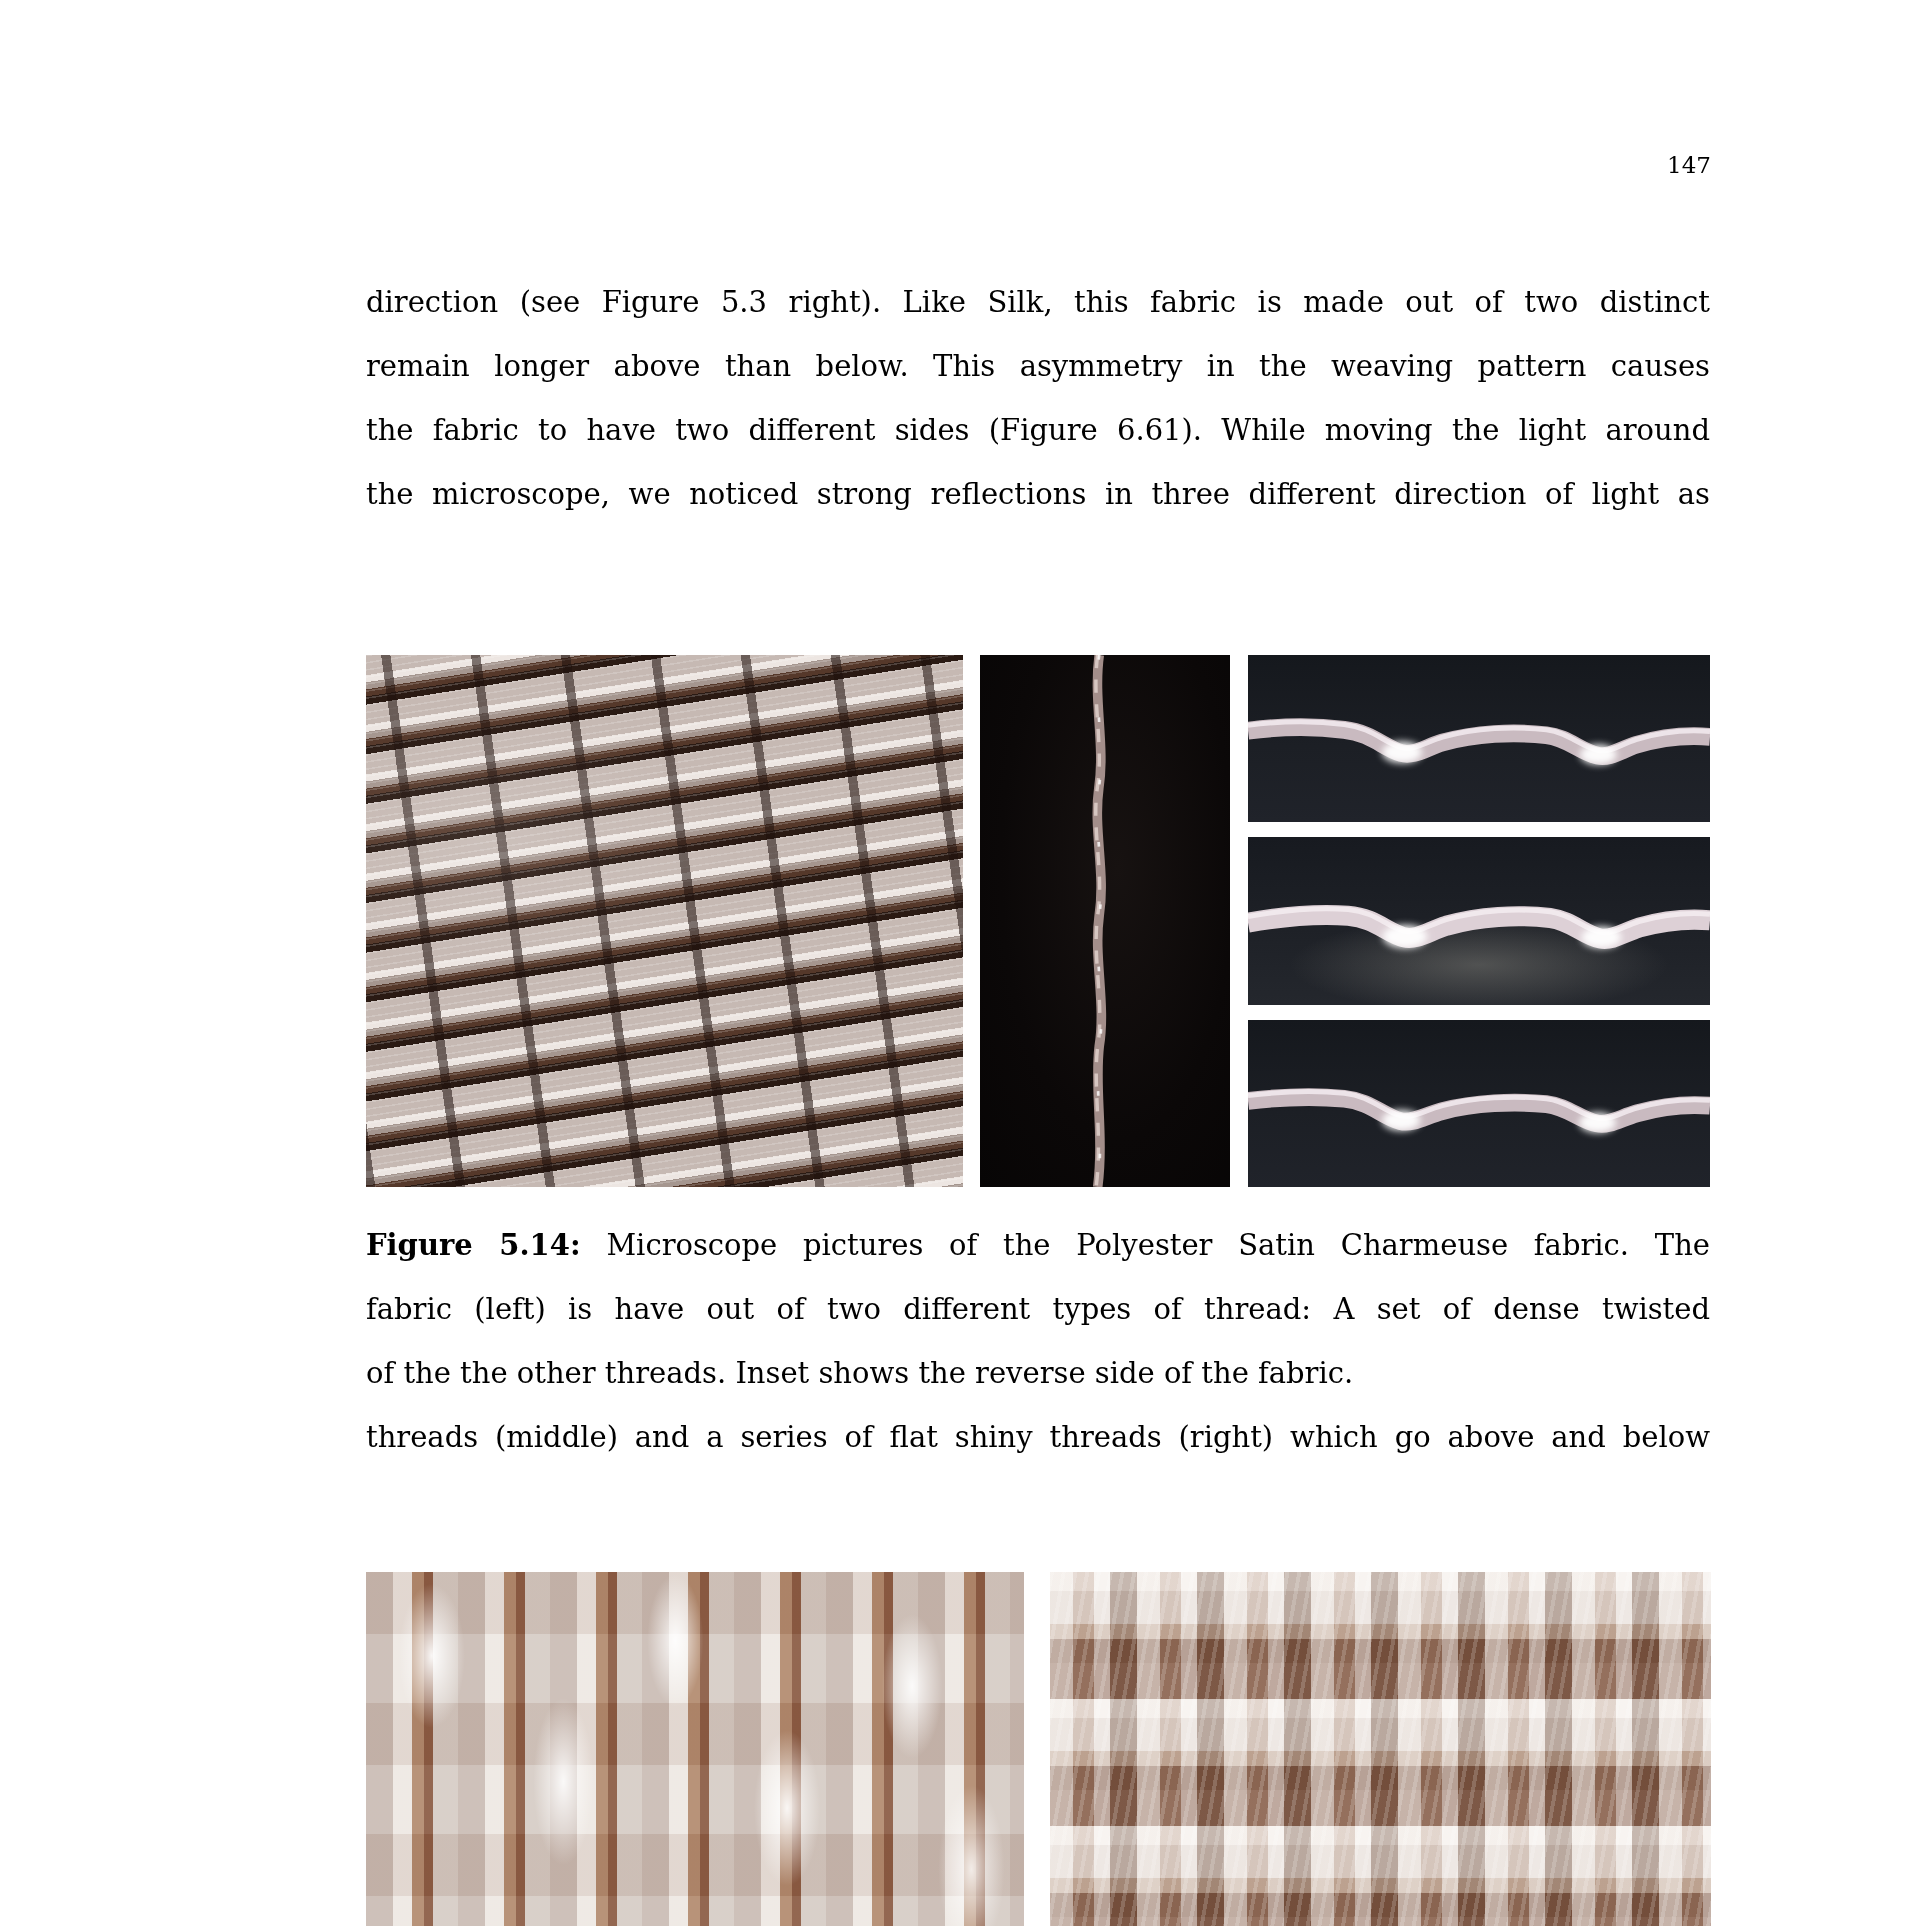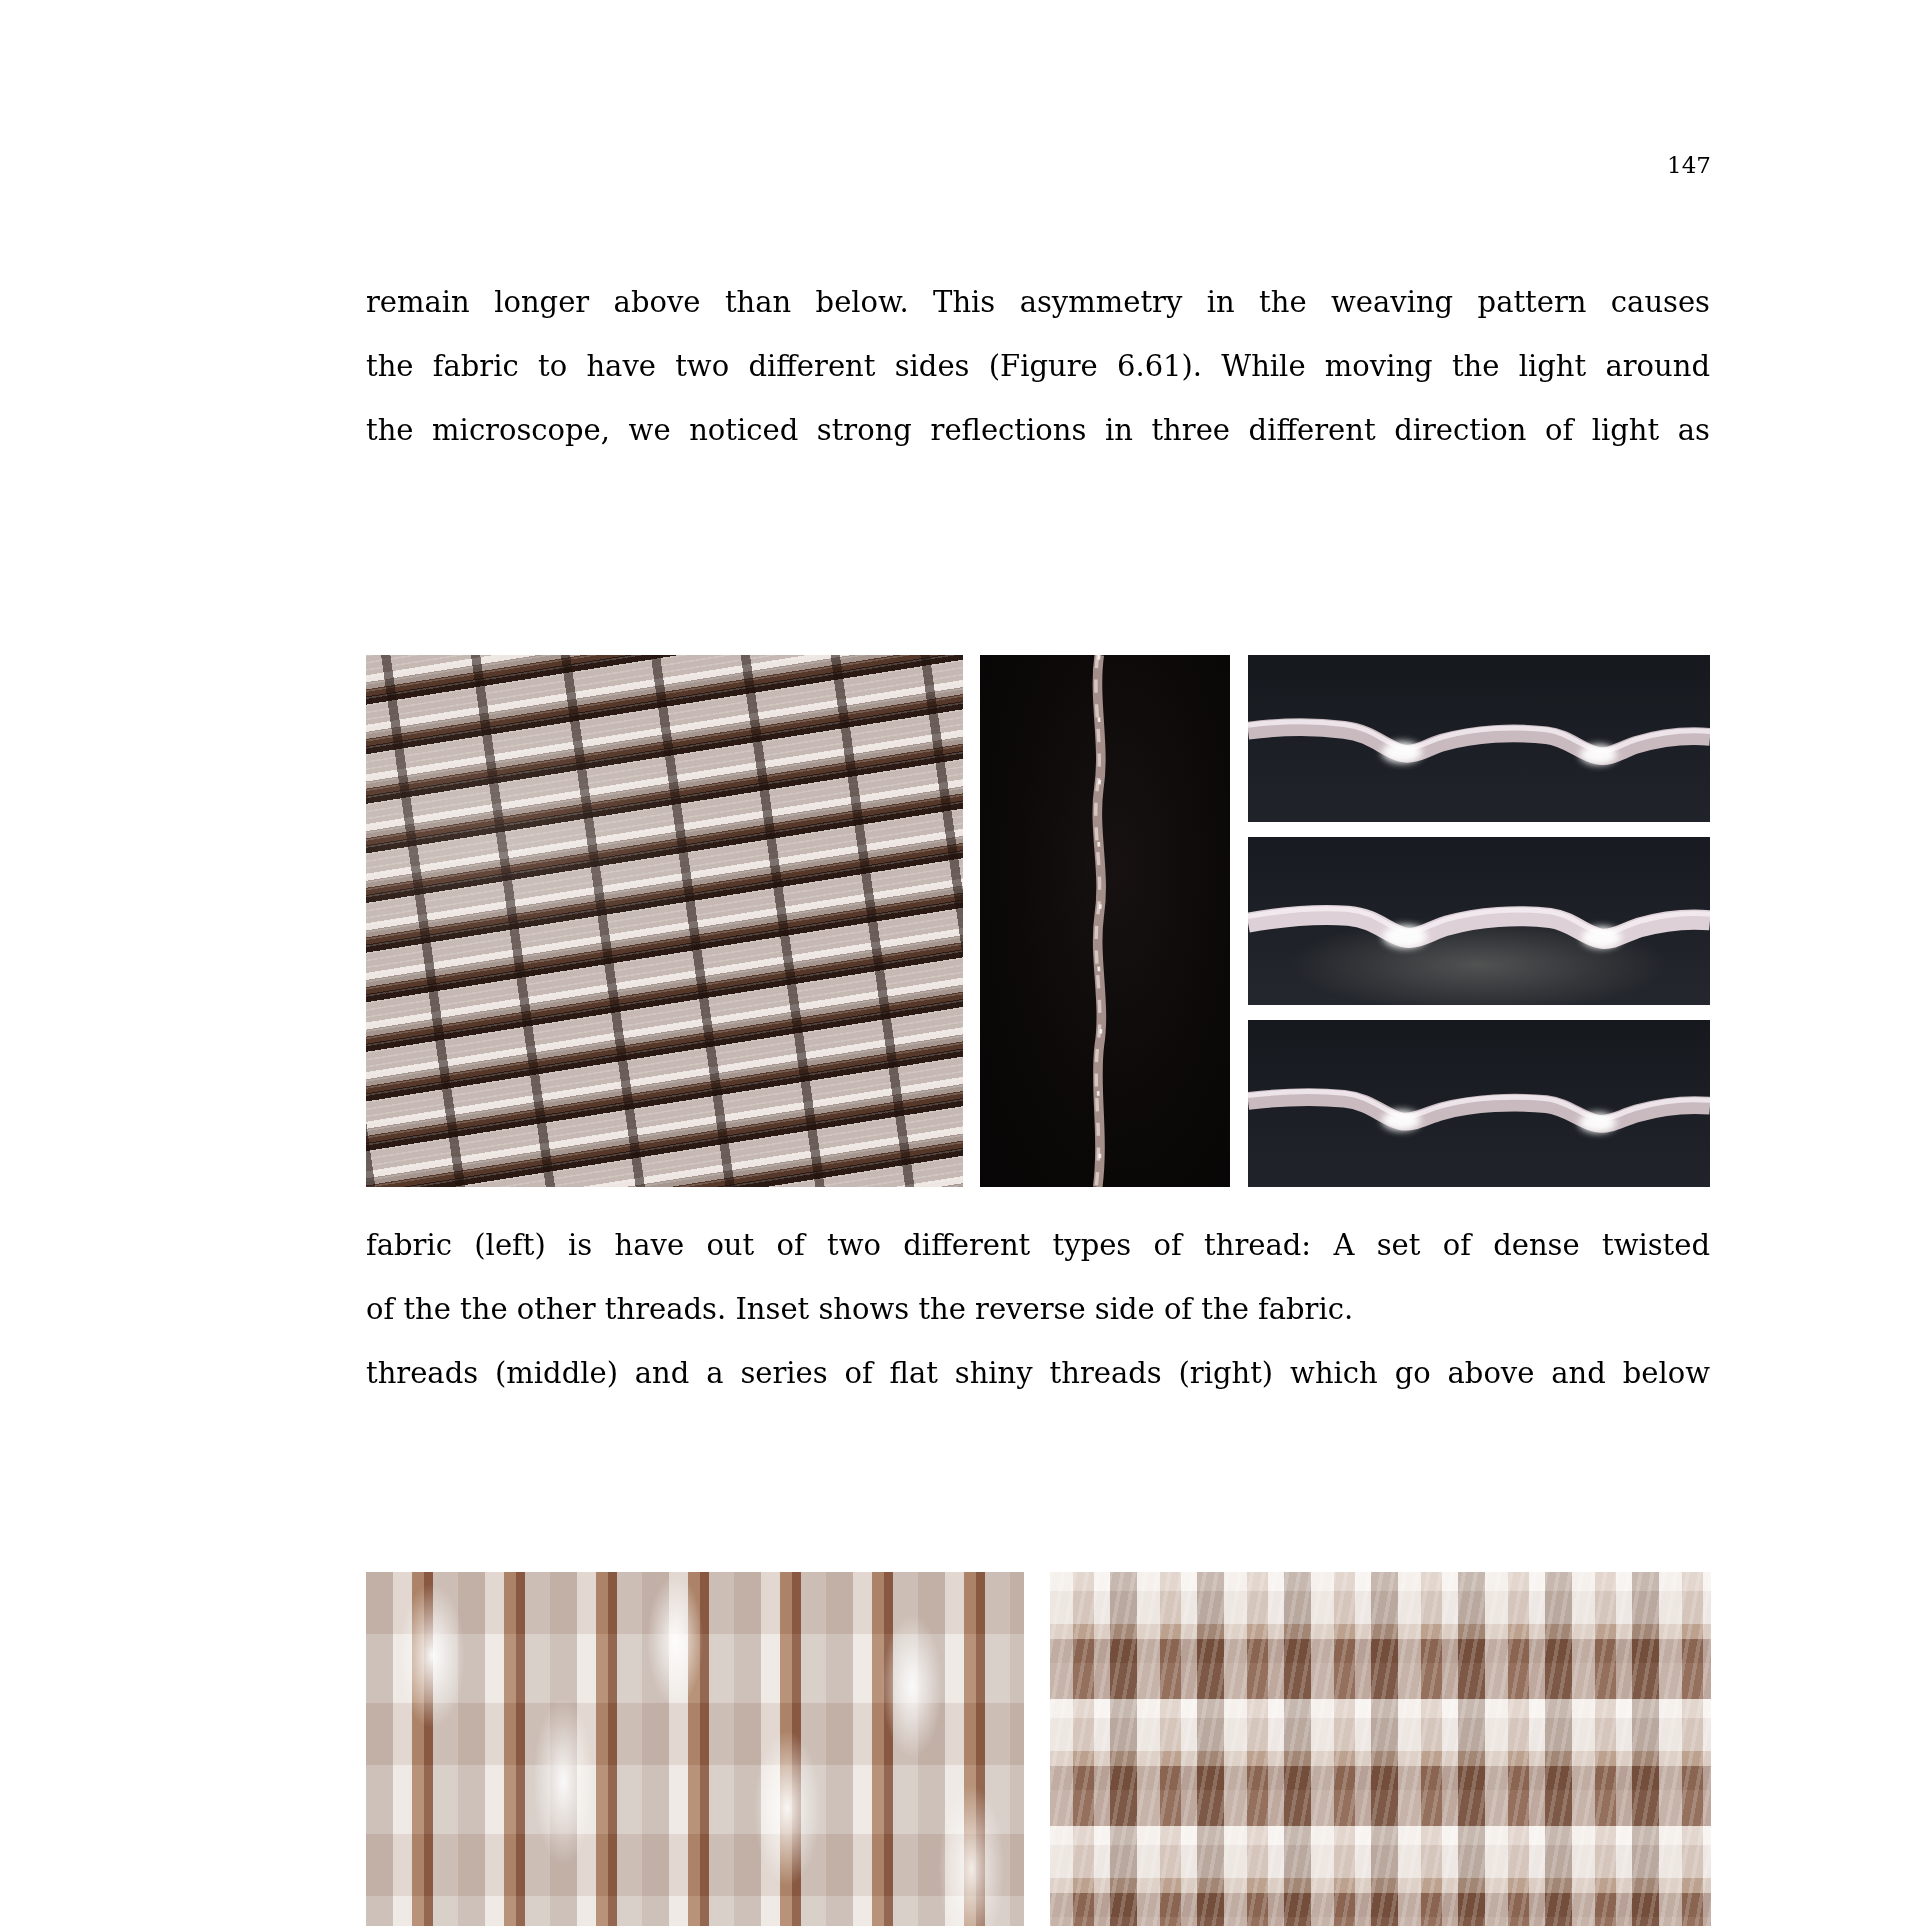--- a/index.html
+++ b/index.html
@@ -110,20 +110,21 @@
   #para1 { top: 270px; }
 </style>
 </head>
 <body>
 
 <div class="pagenum">147</div>
 
 <main class="content">
 
   <section class="textblock" id="para1">
+    <div class="line">direction (see Figure 5.3 right). Like Silk, this fabric is made out of two distinct</div>
     <div class="line">remain longer above than below. This asymmetry in the weaving pattern causes</div>
     <div class="line">the fabric to have two different sides (Figure 6.61). While moving the light around</div>
     <div class="line">the microscope, we noticed strong reflections in three different direction of light as</div>
   </section>
 
   <section class="figrow" id="fig514">
     <div class="img satin"></div>
 
     <div class="img threadimg">
       <svg viewBox="0 0 650 1380" preserveAspectRatio="none">
@@ -170,20 +171,21 @@
           <path class="band" d="M0,210 C80,200 170,196 250,204 C318,211 350,250 396,262 C428,270 460,248 505,236 C588,214 690,210 775,218 C830,224 860,258 906,268 C938,275 968,254 1010,242 C1080,222 1150,218 1200,222"></path>
           <path class="band-hi" transform="translate(0,-14)" d="M0,210 C80,200 170,196 250,204 C318,211 350,250 396,262 C428,270 460,248 505,236 C588,214 690,210 775,218 C830,224 860,258 906,268 C938,275 968,254 1010,242 C1080,222 1150,218 1200,222"></path>
           <ellipse class="glint" cx="398" cy="260" rx="50" ry="27" filter="url(#b3)"></ellipse>
           <ellipse class="glint" cx="908" cy="266" rx="48" ry="26" filter="url(#b3)"></ellipse>
         </svg>
       </div>
     </div>
   </section>
 
   <section class="textblock" id="cap514">
+    <div class="line"><span class="b">Figure 5.14:</span><span> Microscope pictures of the Polyester Satin Charmeuse fabric. The</span></div>
     <div class="line">fabric (left) is have out of two different types of thread: A set of dense twisted</div>
     <div class="line end">of the the other threads. Inset shows the reverse side of the fabric.</div>
     <div class="line">threads (middle) and a series of flat shiny threads (right) which go above and below</div>
   </section>
 
   <section class="figrow" id="fig515">
     <div class="img front"></div>
     <div class="img back"></div>
   </section>
 

